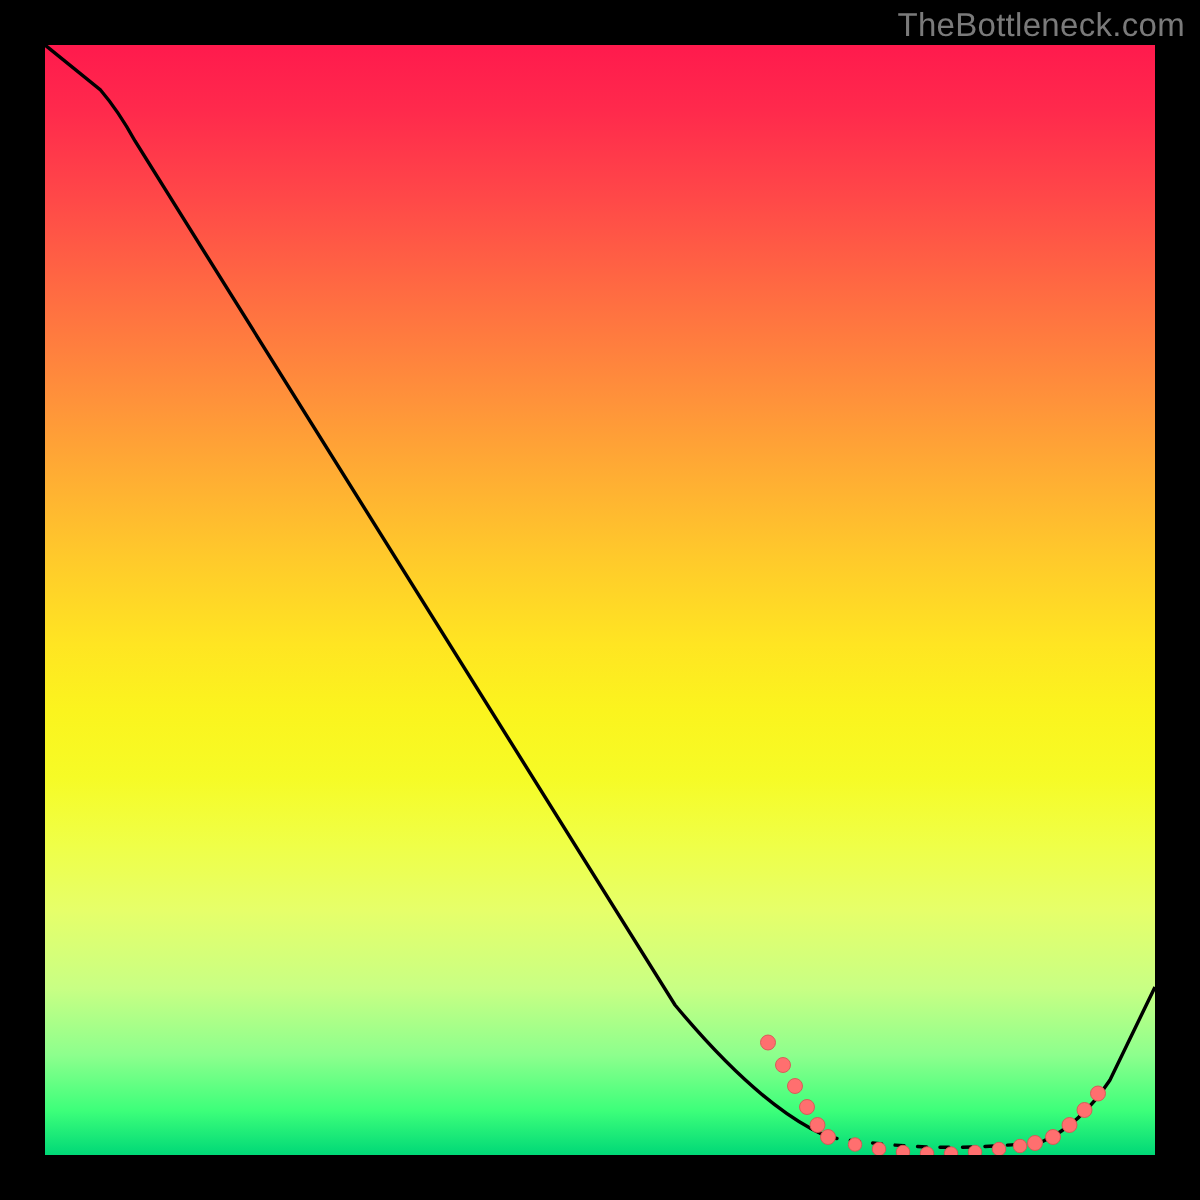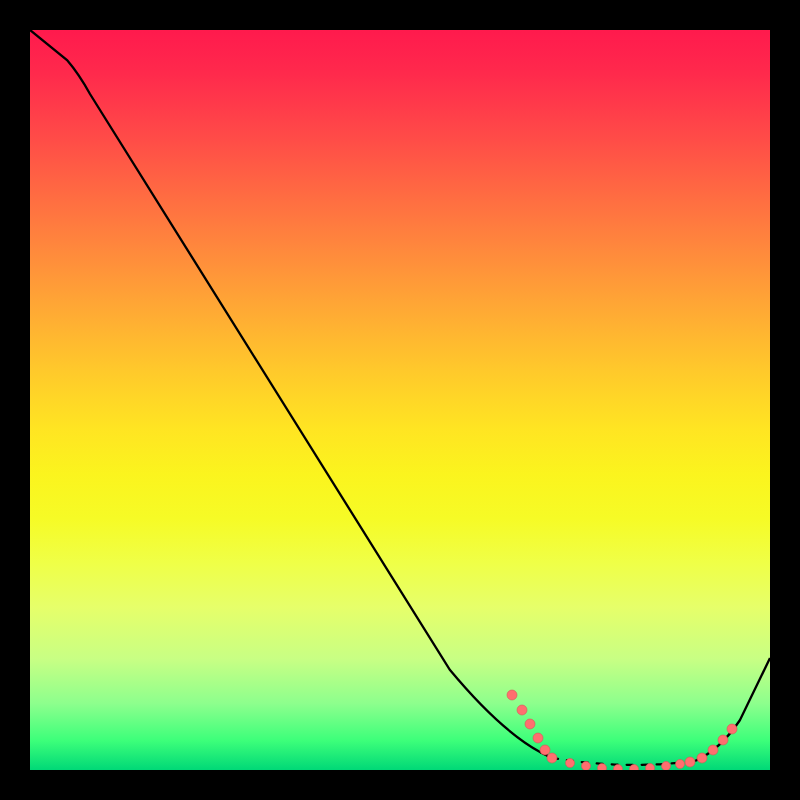--- a/index.html
+++ b/index.html
@@ -73,20 +73,21 @@
   .curve circle.mark {
     fill: #ff6f6f;
     stroke: #d85555;
     stroke-width: 0.6;
   }
 </style>
 </head>
 <body>
 
 <div class="frame">
+  <div class="watermark">TheBottleneck.com</div>
 
   <div class="plot-area">
     <svg class="curve" viewBox="0 0 740 740" preserveAspectRatio="none">
 
       <path class="main" d="M 0 0
                L 37 30
                Q 49 44 60 64
                L 420 640
                Q 470 700 510 722
                L 518 726

